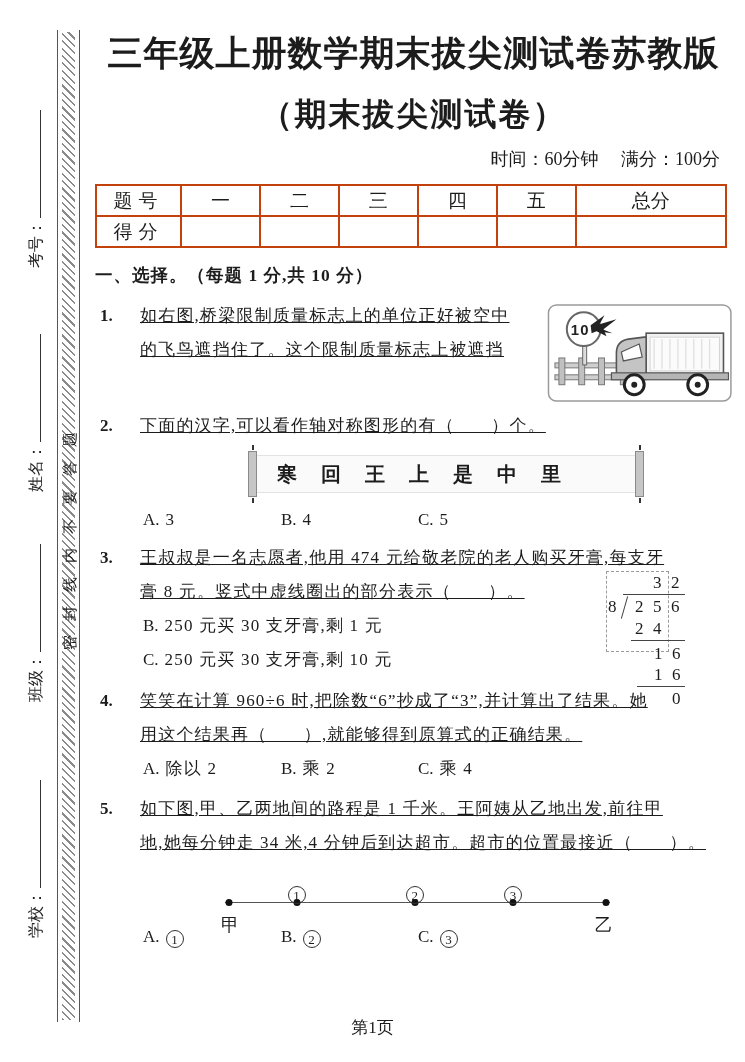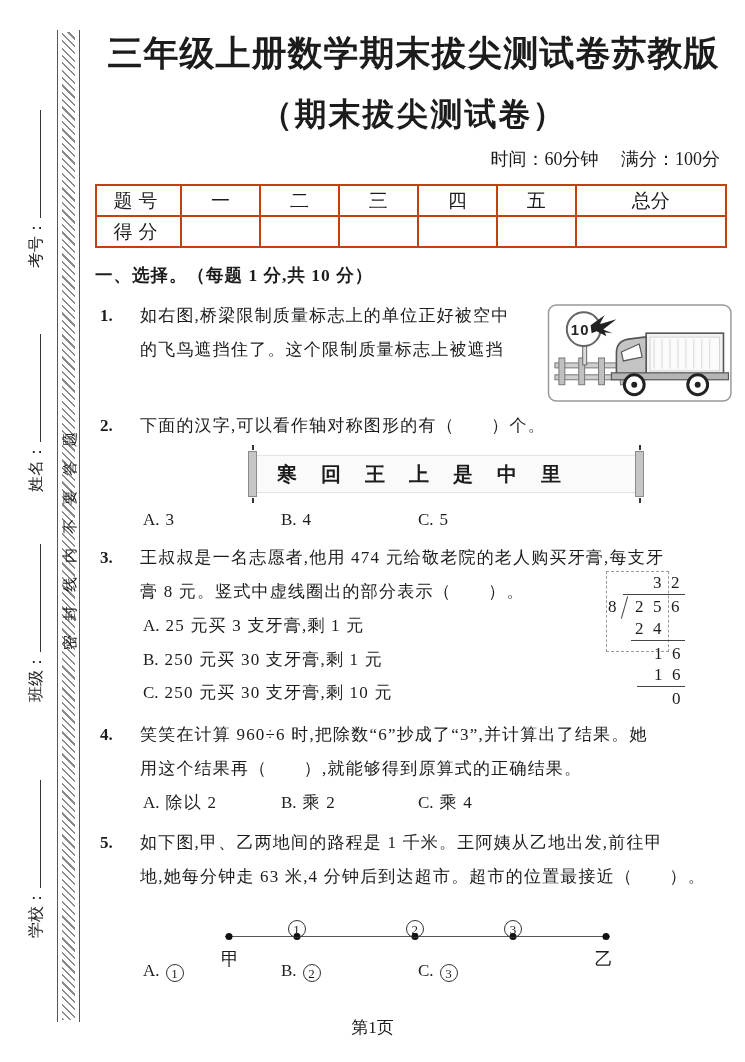--- a/index.html
+++ b/index.html
@@ -27,21 +27,21 @@
   .meta span { margin-left:18px; }
 
   table.score { margin-top:13px; width:632px; border-collapse:collapse; }
   table.score td { border:2px solid #c2410c; height:31px; text-align:center; font-size:19px; }
   table.score td.c0 { width:85px; letter-spacing:6px; }
 
   .section-head { margin-top:15px; font-size:17.5px; font-weight:bold; letter-spacing:1px; }
 
   .q { position:relative; margin-left:5px; line-height:34px; font-size:17px; letter-spacing:1.2px; }
   .qnum { position:absolute; left:0; top:0; font-weight:bold; letter-spacing:0; }
-  .qbody { margin-left:40px; }
+  .qbody { margin-left:40px;text-decoration:underline; }
   .qline { white-space:nowrap; }
   .opts { position:relative; height:34px; }
   .opt { position:absolute; white-space:nowrap; }
   .opt-a { left:43px; } .opt-b { left:181px; } .opt-c { left:318px; }
   .optlabel { margin-right:6px; letter-spacing:0; }
 
   
   .q1-row { display:flex; }
   .q1-text { width:400px; }
   .q1-img { margin-left:10px; margin-top:4px; width:187px; height:100px; }
@@ -193,21 +193,20 @@
         <span class="opt opt-c"><span class="optlabel">C.</span><span>5</span></span>
       </div>
     </div>
 
     <div class="q" style="margin-top:4px;">
       <span class="qnum">3.</span>
       <div class="qbody">
         <div class="qline">王叔叔是一名志愿者,他用 474 元给敬老院的老人购买牙膏,每支牙</div>
         <div class="qline">膏 8 元。竖式中虚线圈出的部分表示（　　）。</div>
       </div>
-      <div class="q3opt" style="margin-left:43px;"><span class="optlabel">A.</span><span>25 元买 3 支牙膏,剩 1 元</span></div>
       <div class="q3opt" style="margin-left:43px;"><span class="optlabel">B.</span><span>250 元买 30 支牙膏,剩 1 元</span></div>
       <div class="q3opt" style="margin-left:43px;"><span class="optlabel">C.</span><span>250 元买 30 支牙膏,剩 10 元</span></div>
 
       <div class="division">
         <div class="dbox"></div>
         <span class="dg" style="left:58px; top:5px;">3</span>
         <span class="dg" style="left:76px; top:5px;">2</span>
         <div class="dl" style="left:28px; top:26px; width:62px;"></div>
         <div class="dslash"></div>
         <span class="dg" style="left:13px; top:29px;">8</span>
@@ -236,21 +235,21 @@
         <span class="opt opt-a"><span class="optlabel">A.</span><span>除以 2</span></span>
         <span class="opt opt-b"><span class="optlabel">B.</span><span>乘 2</span></span>
         <span class="opt opt-c"><span class="optlabel">C.</span><span>乘 4</span></span>
       </div>
     </div>
 
     <div class="q" style="margin-top:6px;">
       <span class="qnum">5.</span>
       <div class="qbody">
         <div class="qline">如下图,甲、乙两地间的路程是 1 千米。王阿姨从乙地出发,前往甲</div>
-        <div class="qline">地,她每分钟走 63 米,4 分钟后到达超市。超市的位置最接近（　　）。</div>
+        <div class="qline">地,她每分钟走 34 米,4 分钟后到达超市。超市的位置最接近（　　）。</div>
       </div>
       <div class="numberline">
         <div class="nl-line"></div>
         <div class="nl-dot" style="left:1%;"></div>
         <div class="nl-dot" style="left:18.6%;"></div>
         <div class="nl-dot" style="left:49.3%;"></div>
         <div class="nl-dot" style="left:74.8%;"></div>
         <div class="nl-dot" style="left:99%;"></div>
         <span class="nl-circ" style="left:18.6%;"><span class="circ">1</span></span>
         <span class="nl-circ" style="left:49.3%;"><span class="circ">2</span></span>

